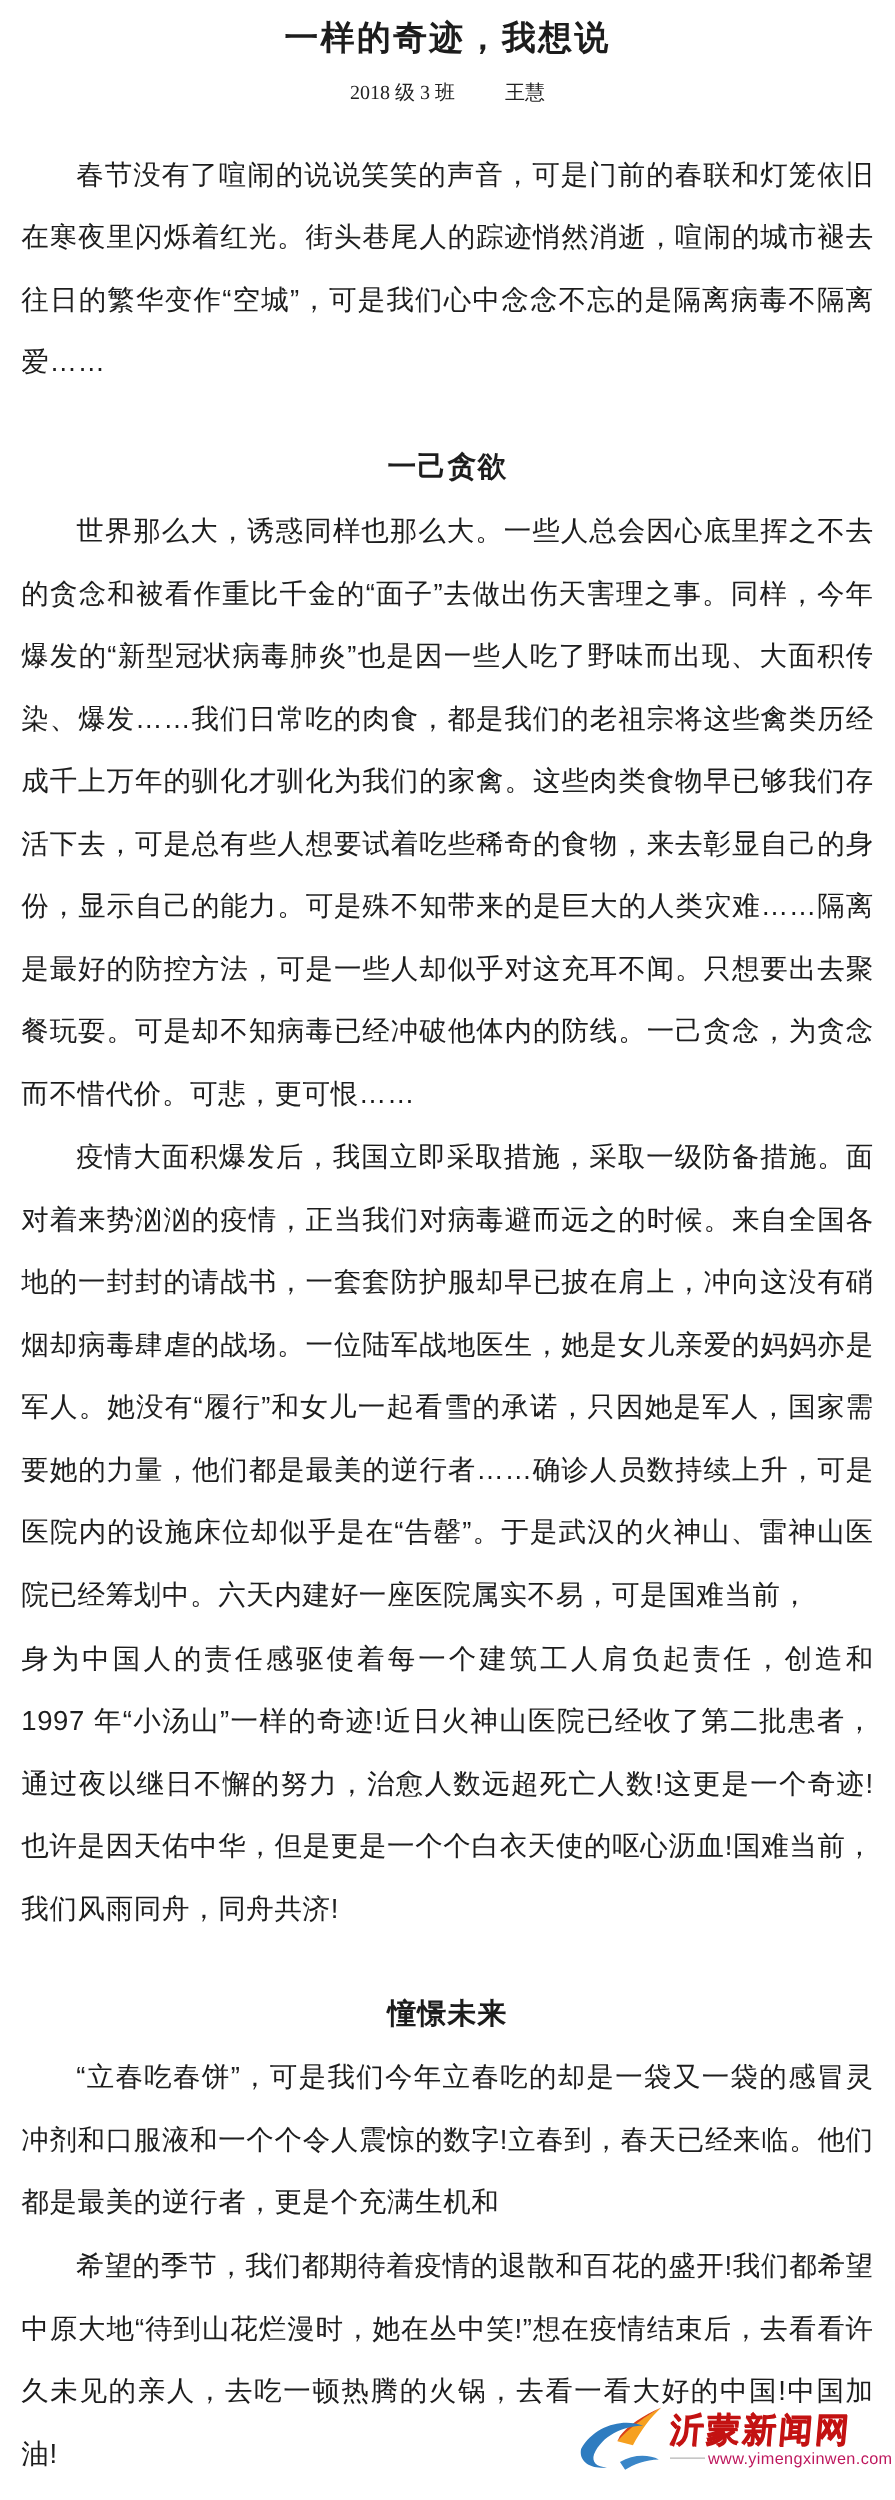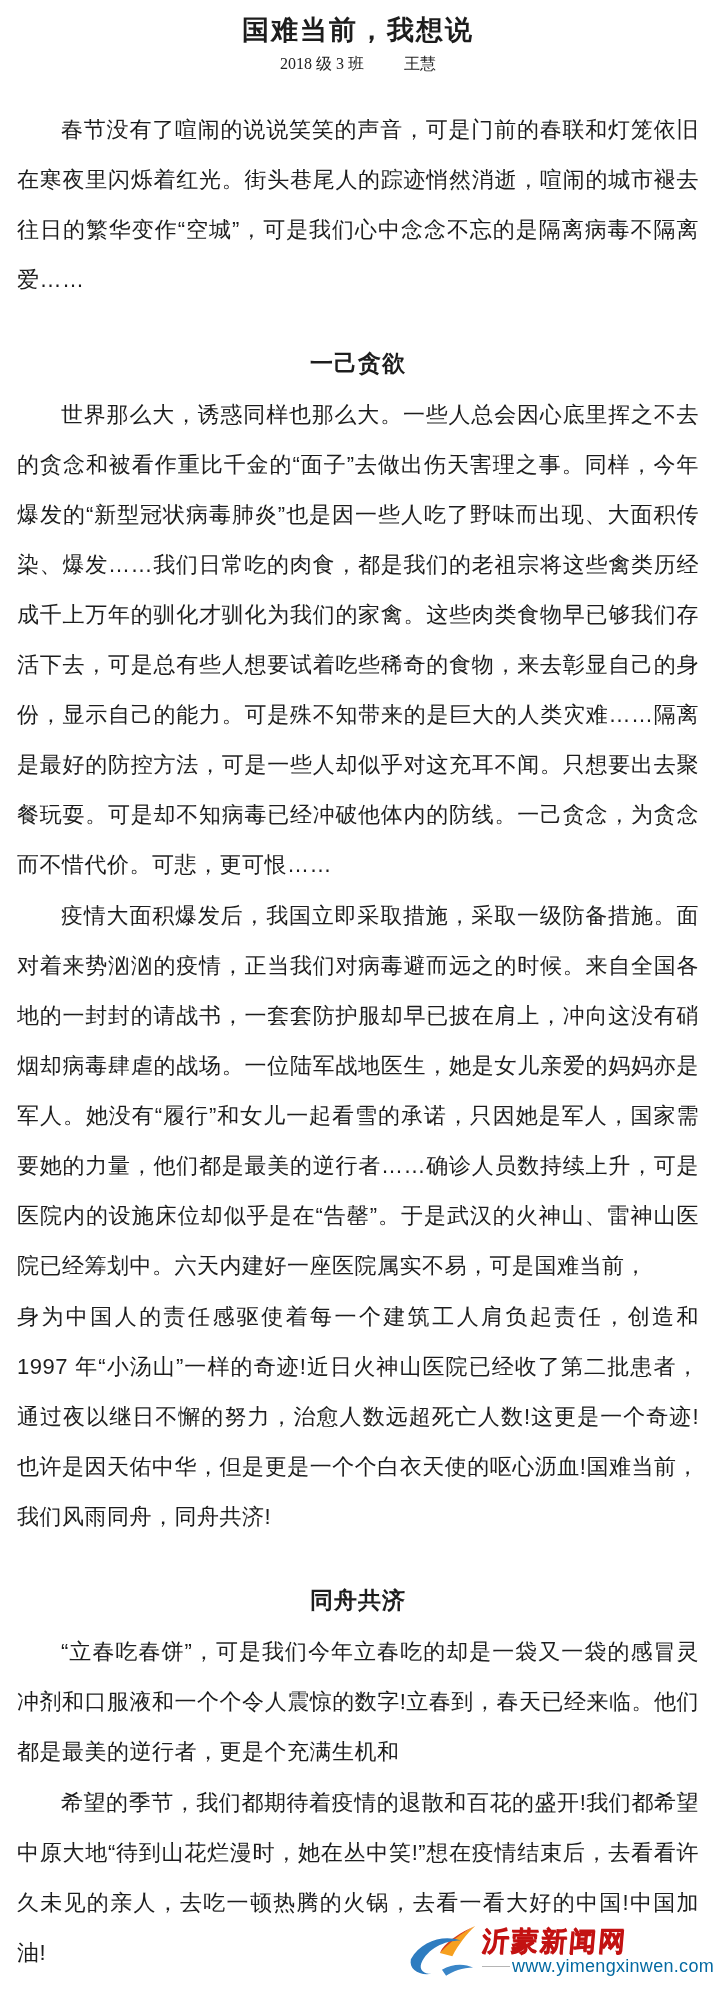--- a/index.html
+++ b/index.html
@@ -6,21 +6,21 @@
   body {
     width:716px; height:2000px; background:#ffffff; overflow:hidden;
     position:relative; font-family:"Liberation Sans", sans-serif; color:#1d1d1d;
   }
   .page { padding:6px 16px 0 16px; }
   .title {
     text-align:center; font-size:27px; font-weight:700; margin:6px 0 0 0;
     letter-spacing:2px; line-height:36px;
   }
   .byline {
-    text-align:center; font-size:16px; margin:6px 0 30px 0; color:#222;
+    text-align:center; font-size:16px; margin:16px 0 30px 0; color:#222;
     font-family:"Liberation Serif", serif;
   }
   .byline .author { margin-left:36px; }
   .para {
     font-size:22px; line-height:50px; margin:1px; text-align:justify;
     letter-spacing:0.5px;
   }
   .para.indent { text-indent:2em; }
   .heading {
     font-size:23px; font-weight:700; text-align:center; margin:34px 0 0 0;
@@ -31,52 +31,52 @@
     gap:2px; pointer-events:none;
   }
   .wm-logo { width:74px; height:56px; flex:0 0 auto; }
   .wm-text { display:flex; flex-direction:column; align-items:flex-start; }
   .wm-name {
     font-size:27px; font-weight:700; color:#c31212; line-height:1.05;
     white-space:nowrap; transform:skewX(-5deg); letter-spacing:2px;
     text-shadow:0.5px 0.5px 0 #c31212;
   }
   .wm-url {
-    display:flex; align-items:center; font-size:18px; color:#0369a1;
+    display:flex; align-items:center; font-size:13px; color:#be185d;
     letter-spacing:0.3px; line-height:1.2; margin-top:1px;
   }
   .wm-url::before {
     content:""; display:inline-block; width:28px; height:1px;
     background:#b5b5b5; margin-right:2px;
   }
 </style>
 </head>
 <body>
 
 <div class="page">
 
-  <h1 class="title">国难当前，我想说</h1>
+  <h1 class="title">一样的奇迹，我想说</h1>
 
   <div class="byline">
     <span class="cls">2018 级 3 班</span>
     <span class="author">王慧</span>
   </div>
 
   <p class="para indent">春节没有了喧闹的说说笑笑的声音，可是门前的春联和灯笼依旧在寒夜里闪烁着红光。街头巷尾人的踪迹悄然消逝，喧闹的城市褪去往日的繁华变作“空城”，可是我们心中念念不忘的是隔离病毒不隔离爱……</p>
 
   <h2 class="heading">一己贪欲</h2>
 
   <p class="para indent">世界那么大，诱惑同样也那么大。一些人总会因心底里挥之不去的贪念和被看作重比千金的“面子”去做出伤天害理之事。同样，今年爆发的“新型冠状病毒肺炎”也是因一些人吃了野味而出现、大面积传染、爆发……我们日常吃的肉食，都是我们的老祖宗将这些禽类历经成千上万年的驯化才驯化为我们的家禽。这些肉类食物早已够我们存活下去，可是总有些人想要试着吃些稀奇的食物，来去彰显自己的身份，显示自己的能力。可是殊不知带来的是巨大的人类灾难……隔离是最好的防控方法，可是一些人却似乎对这充耳不闻。只想要出去聚餐玩耍。可是却不知病毒已经冲破他体内的防线。一己贪念，为贪念而不惜代价。可悲，更可恨……</p>
 
 
   <p class="para indent">疫情大面积爆发后，我国立即采取措施，采取一级防备措施。面对着来势汹汹的疫情，正当我们对病毒避而远之的时候。来自全国各地的一封封的请战书，一套套防护服却早已披在肩上，冲向这没有硝烟却病毒肆虐的战场。一位陆军战地医生，她是女儿亲爱的妈妈亦是军人。她没有“履行”和女儿一起看雪的承诺，只因她是军人，国家需要她的力量，他们都是最美的逆行者……确诊人员数持续上升，可是医院内的设施床位却似乎是在“告罄”。于是武汉的火神山、雷神山医院已经筹划中。六天内建好一座医院属实不易，可是国难当前，</p>
 
   <p class="para">身为中国人的责任感驱使着每一个建筑工人肩负起责任，创造和 1997 年“小汤山”一样的奇迹!近日火神山医院已经收了第二批患者，通过夜以继日不懈的努力，治愈人数远超死亡人数!这更是一个奇迹!也许是因天佑中华，但是更是一个个白衣天使的呕心沥血!国难当前，我们风雨同舟，同舟共济!</p>
 
-  <h2 class="heading">同舟共济</h2>
+  <h2 class="heading">憧憬未来</h2>
 
   <p class="para indent">“立春吃春饼”，可是我们今年立春吃的却是一袋又一袋的感冒灵冲剂和口服液和一个个令人震惊的数字!立春到，春天已经来临。他们都是最美的逆行者，更是个充满生机和</p>
 
   <p class="para indent">希望的季节，我们都期待着疫情的退散和百花的盛开!我们都希望中原大地“待到山花烂漫时，她在丛中笑!”想在疫情结束后，去看看许久未见的亲人，去吃一顿热腾的火锅，去看一看大好的中国!中国加油!</p>
 
 </div>
 
 <div class="watermark">
   <svg class="wm-logo" viewBox="0 0 70 54" aria-hidden="true">
     <path d="M66,2 C50,10 38,20 32,28 L44,31 C50,20 58,9 66,2 Z" fill="#f6a01f"></path>

